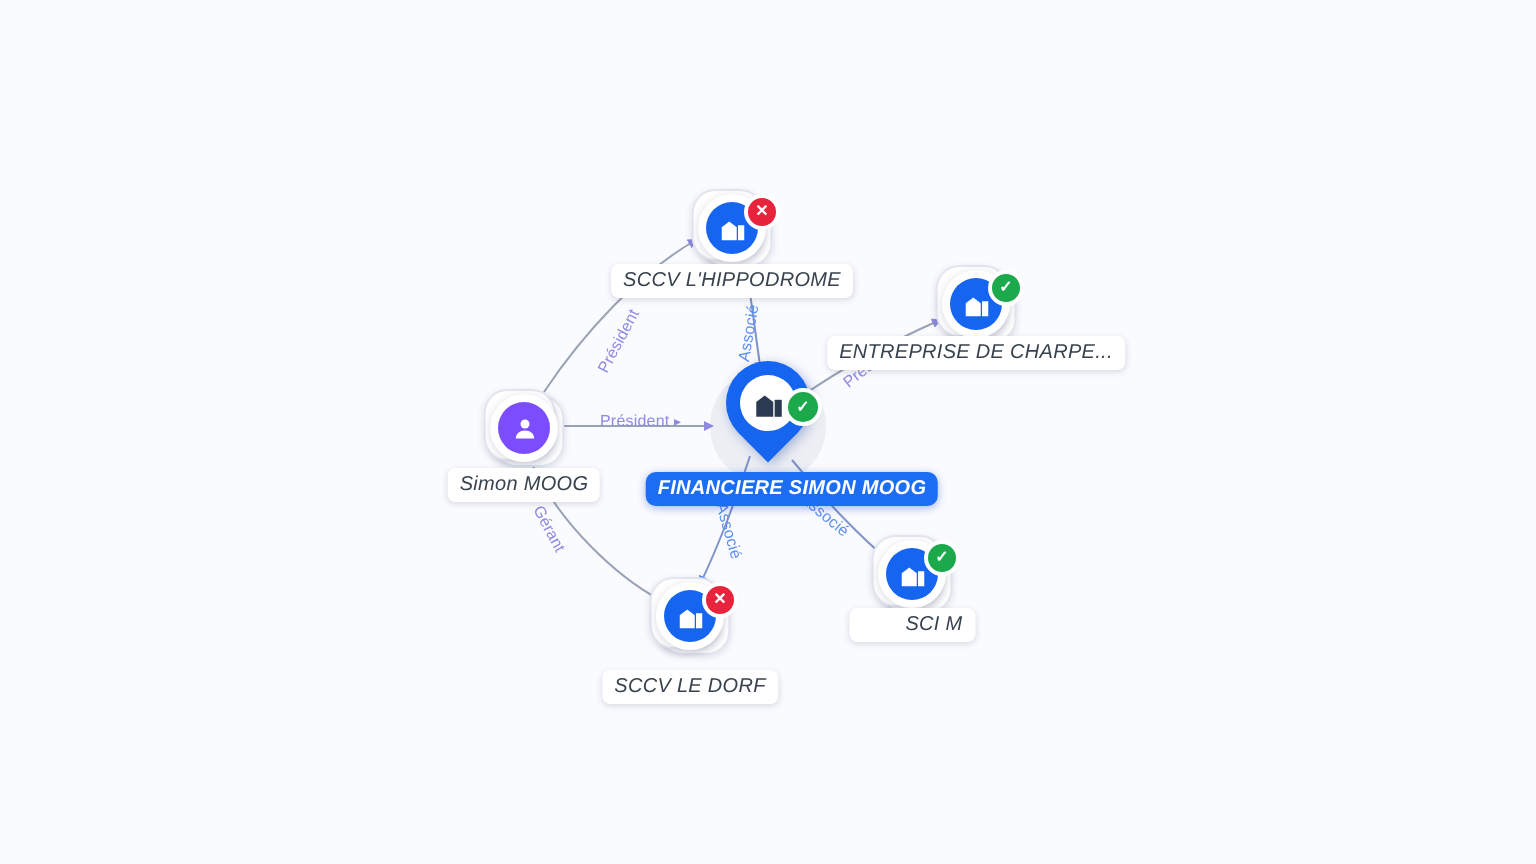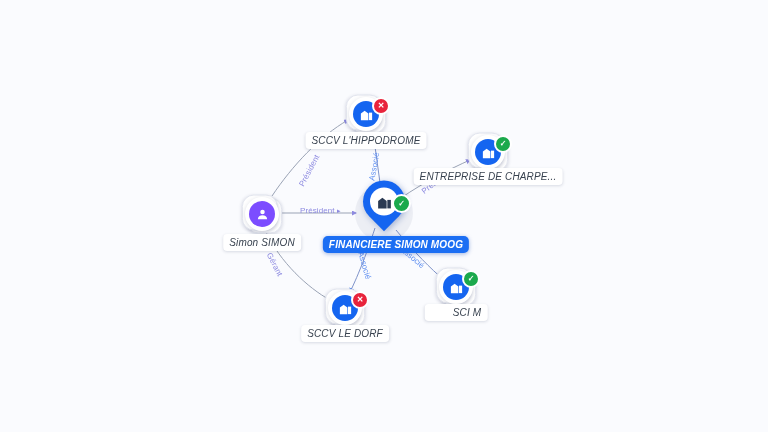--- a/index.html
+++ b/index.html
@@ -186,21 +186,21 @@
     <div class="stack s1"></div>
     <div class="stack s3"></div>
     <div class="disc">
       <div class="inner-circle person">
         <svg width="15" height="15" viewBox="0 0 24 24" fill="#ffffff">
           <circle cx="12" cy="8" r="3.6"></circle>
           <path d="M4.6 19.6c0-4 3.3-6.4 7.4-6.4s7.4 2.4 7.4 6.4z"></path>
         </svg>
       </div>
     </div>
-    <div class="node-label" style="top:20px;">Simon SIMON</div>
+    <div class="node-label" style="top:20px;">Simon MOOG</div>
   </div>
 
   <div class="node" style="left:366px; top:114px;">
     <div class="stack s1"></div>
     <div class="stack s3"></div>
     <div class="disc">
       <div class="inner-circle company">
         <svg width="15" height="15" viewBox="0 0 24 24" fill="#ffffff">
           <path d="M3 21V10.5L9 6l6 4.5V21z"></path>
           <rect x="16" y="9" width="5" height="12"></rect>
@@ -231,21 +231,21 @@
     <div class="stack s3"></div>
     <div class="disc">
       <div class="inner-circle company">
         <svg width="15" height="15" viewBox="0 0 24 24" fill="#ffffff">
           <path d="M3 21V10.5L9 6l6 4.5V21z"></path>
           <rect x="16" y="9" width="5" height="12"></rect>
         </svg>
       </div>
     </div>
     <div class="badge closed" style="left:6px; top:-17px;">✕</div>
-    <div class="node-label" style="top:17px;">SCCV LE DORF</div>
+    <div class="node-label" style="top:27px;">SCCV LE DORF</div>
   </div>
 
   <div class="node" style="left:456px; top:287px;">
     <div class="stack s1"></div>
     <div class="stack s3"></div>
     <div class="disc">
       <div class="inner-circle company">
         <svg width="15" height="15" viewBox="0 0 24 24" fill="#ffffff">
           <path d="M3 21V10.5L9 6l6 4.5V21z"></path>
           <rect x="16" y="9" width="5" height="12"></rect>

